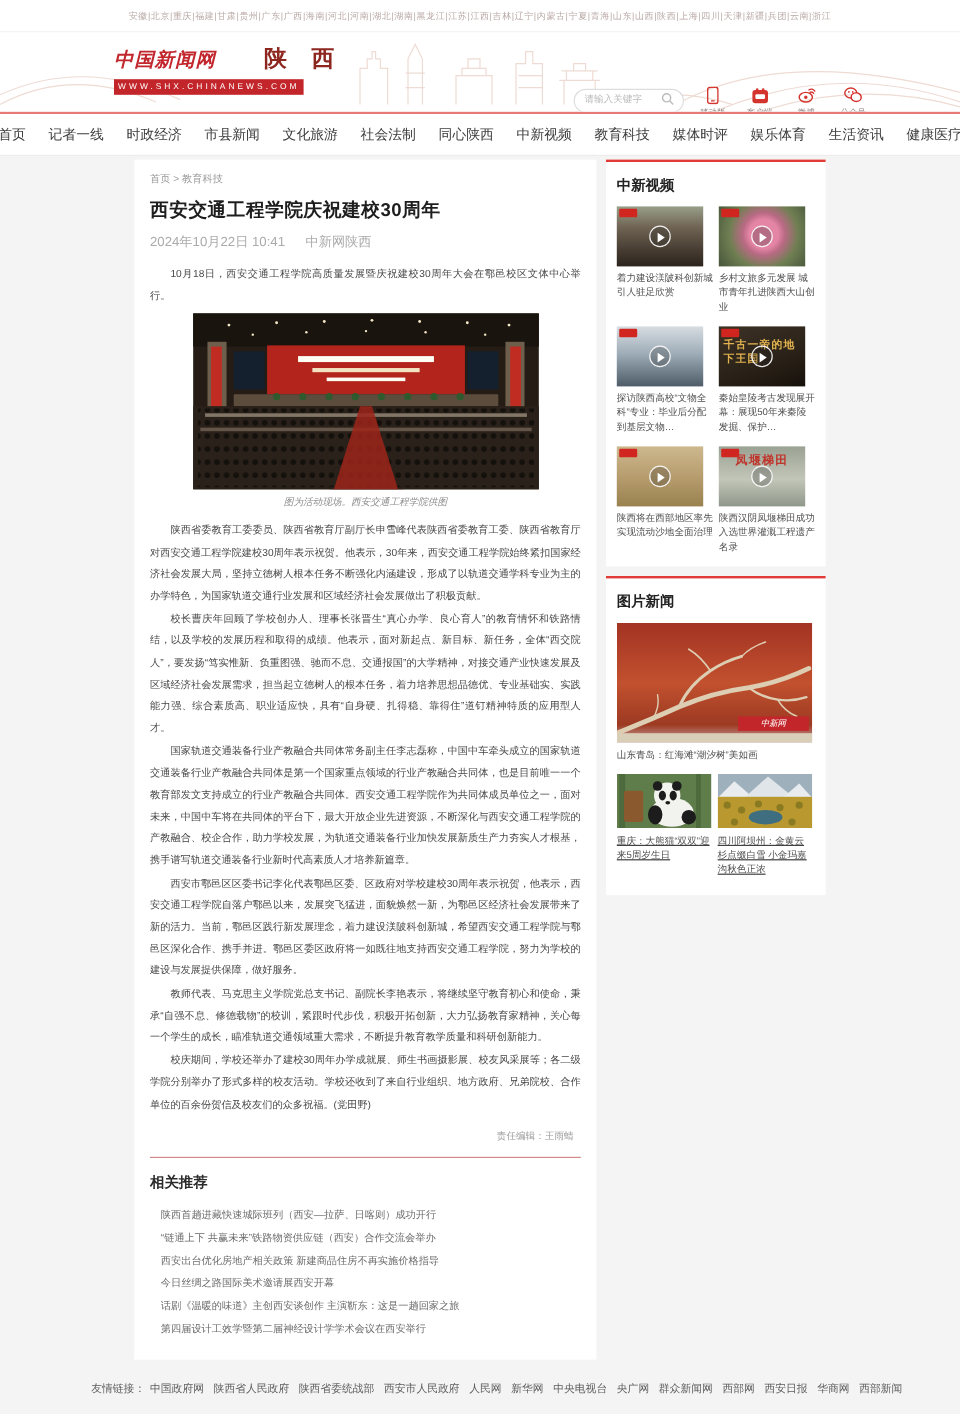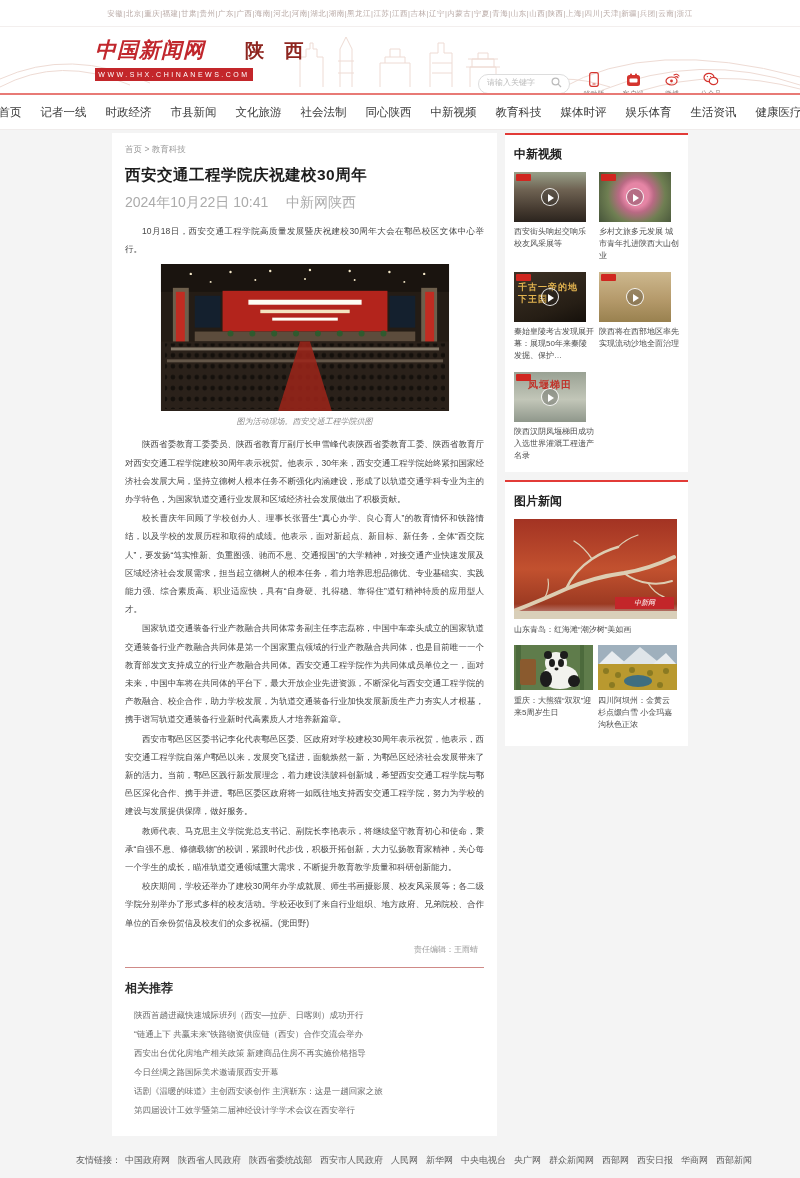--- a/index.html
+++ b/index.html
@@ -8,21 +8,21 @@
   
   .provinces-bar { background:#fff; border-bottom:1px solid #f3efee; height:27px; line-height:27px;
     text-align:center; font-size:7.5px; color:#b9aaa6; letter-spacing:.5px; }
 
   
   header { position:relative; background:#fff; height:66px; overflow:hidden; }
   .sky-art { position:absolute; left:0; top:0; width:800px; height:66px; pointer-events:none; }
   .logo-wrap { position:absolute; left:95px; top:9px; }
   .logo-line1 { display:flex; align-items:baseline; gap:8px; }
   .logo-main { font-family:"DejaVu Serif","Liberation Serif",serif; font-style:italic; font-weight:bold;
-    font-size:21px; color:#c1272d; letter-spacing:1px; }
+    font-size:16px; color:#c1272d; letter-spacing:1px; }
   .logo-region { font-family:"DejaVu Serif","Liberation Serif",serif; font-size:19px; color:#8e2620; letter-spacing:7px; font-weight:bold;padding-left:32px; }
   .logo-urlbar { margin-top:4px; width:158px; height:13px; background:#c3262a; color:#fff; font-size:7px;
     letter-spacing:2.5px; text-align:center; line-height:13px; }
   .search-box { position:absolute; left:478px; top:47px; width:92px; height:20px; border:1px solid #ddd;
     border-radius:10px; background:#fff; display:flex; align-items:center; padding:0 6px 4px 8px; }
   .search-box input { border:none; outline:none; width:64px; font-size:8px; color:#666; background:transparent; }
   .search-box input::placeholder { color:#bbb; }
   .quick-links { position:absolute; left:580px; top:44px; display:flex; gap:11px; }
   .qitem { width:28px; text-align:center; cursor:pointer; }
   .qitem .qicon { height:16px; display:flex; align-items:center; justify-content:center; }
@@ -34,21 +34,21 @@
   .nav-item { font-size:11.5px; color:#3c3c3c; cursor:pointer; white-space:nowrap; }
 
   
   .page { width:576px; margin:3px auto 0; display:flex; gap:8px; align-items:flex-start; }
   .article-card { background:#fff; width:385px; padding:11px 13px 16px; }
   aside { width:183px; }
 
   .breadcrumb { font-size:8.5px; color:#9a9a9a; margin-bottom:9px; }
   .breadcrumb span { cursor:pointer; }
   .article-title { font-size:15.5px; font-weight:bold; color:#1e1e1e; letter-spacing:.5px; margin-bottom:8px; }
-  .article-meta { font-size:14px; color:#ababab; margin-bottom:10px; }
+  .article-meta { font-size:11px; color:#ababab; margin-bottom:10px; }
   .article-meta .src { margin-left:14px; }
   .article-body p { font-size:8.5px; line-height:18.2px; color:#474747; text-align:justify;
     text-indent:2em; margin-bottom:1px; }
   figure.hero { width:290px; margin:6px auto 2px; }
   figure.hero svg { display:block; width:290px; height:147px; }
   .hero-caption { text-align:center; font-size:8px; color:#8c8c8c; margin:5px 0 8px;font-style:italic; }
   .editor-line { text-align:right; font-size:8px; color:#9a9a9a; margin-top:12px; padding-right:6px; }
   .article-divider { border:none; border-top:1px solid #cf8a87; margin:12px 0 0; }
 
   .related { margin-top:12px; }
@@ -76,21 +76,21 @@
   .thumb.v3 { background:linear-gradient(180deg,#d7dde2 0%,#9fadb8 45%,#4e5c68 100%); }
   .thumb.v4 { background:linear-gradient(160deg,#3d3226 0%,#261e15 70%,#15100b 100%); }
   .thumb.v5 { background:linear-gradient(180deg,#cdb88e 0%,#b59a6b 55%,#99814f 100%); }
   .thumb.v6 { background:linear-gradient(180deg,#9aa294 0%,#c2c6b8 55%,#8f978b 100%); }
 
   .photo-main { position:relative; width:163px; height:100px; overflow:hidden; cursor:pointer; }
   .photo-main svg, .photo-small svg { display:block; }
   .wm { position:absolute; right:3px; bottom:10px; background:#c3262a; color:#fff; font-size:7px;
     padding:1px 19px; font-family:"DejaVu Serif",serif; font-style:italic; }
   .pcap { font-size:8px; color:#4f4f4f; line-height:12px; margin:5px 0 9px; }
-  .photo-small-row { display:flex; gap:5px; }
+  .photo-small-row { display:flex; gap:5px;text-decoration:underline; }
   .photo-small { width:79px; cursor:pointer; }
   .photo-small .pthumb { width:79px; height:45px; overflow:hidden; }
 
   
   .friend-links { text-align:center; font-size:9px; color:#5d5d5d; padding:18px 10px 12px;margin-left:32px; }
   .friend-links .fl-label { color:#5d5d5d; }
   .friend-links span.fl-item { margin:0 4px; cursor:pointer; }
 
   
   footer { padding-bottom:18px; }
@@ -292,32 +292,40 @@
     <section class="side-card">
       <div class="side-heading">中新视频</div>
       <div class="video-grid">
 
           <figure class="video-item">
             <div class="thumb v1">
               <span class="badge"></span>
               <span class="overlay-text"></span>
               <span class="play"></span>
             </div>
-            <figcaption class="vcap">西安街头响起交响乐 校友风采展等</figcaption>
+            <figcaption class="vcap">着力建设渼陂科创新城 引人驻足欣赏</figcaption>
           </figure>
 
           <figure class="video-item">
             <div class="thumb v2">
               <span class="badge"></span>
               <span class="overlay-text"></span>
               <span class="play"></span>
             </div>
             <figcaption class="vcap">乡村文旅多元发展 城市青年扎进陕西大山创业</figcaption>
           </figure>
 
+          <figure class="video-item">
+            <div class="thumb v3">
+              <span class="badge"></span>
+              <span class="overlay-text"></span>
+              <span class="play"></span>
+            </div>
+            <figcaption class="vcap">探访陕西高校“文物全科”专业：毕业后分配到基层文物…</figcaption>
+          </figure>
 
           <figure class="video-item">
             <div class="thumb v4">
               <span class="badge"></span>
               <span class="overlay-text">千古一帝的地下王国</span>
               <span class="play"></span>
             </div>
             <figcaption class="vcap">秦始皇陵考古发现展开幕：展现50年来秦陵发掘、保护…</figcaption>
           </figure>
 

